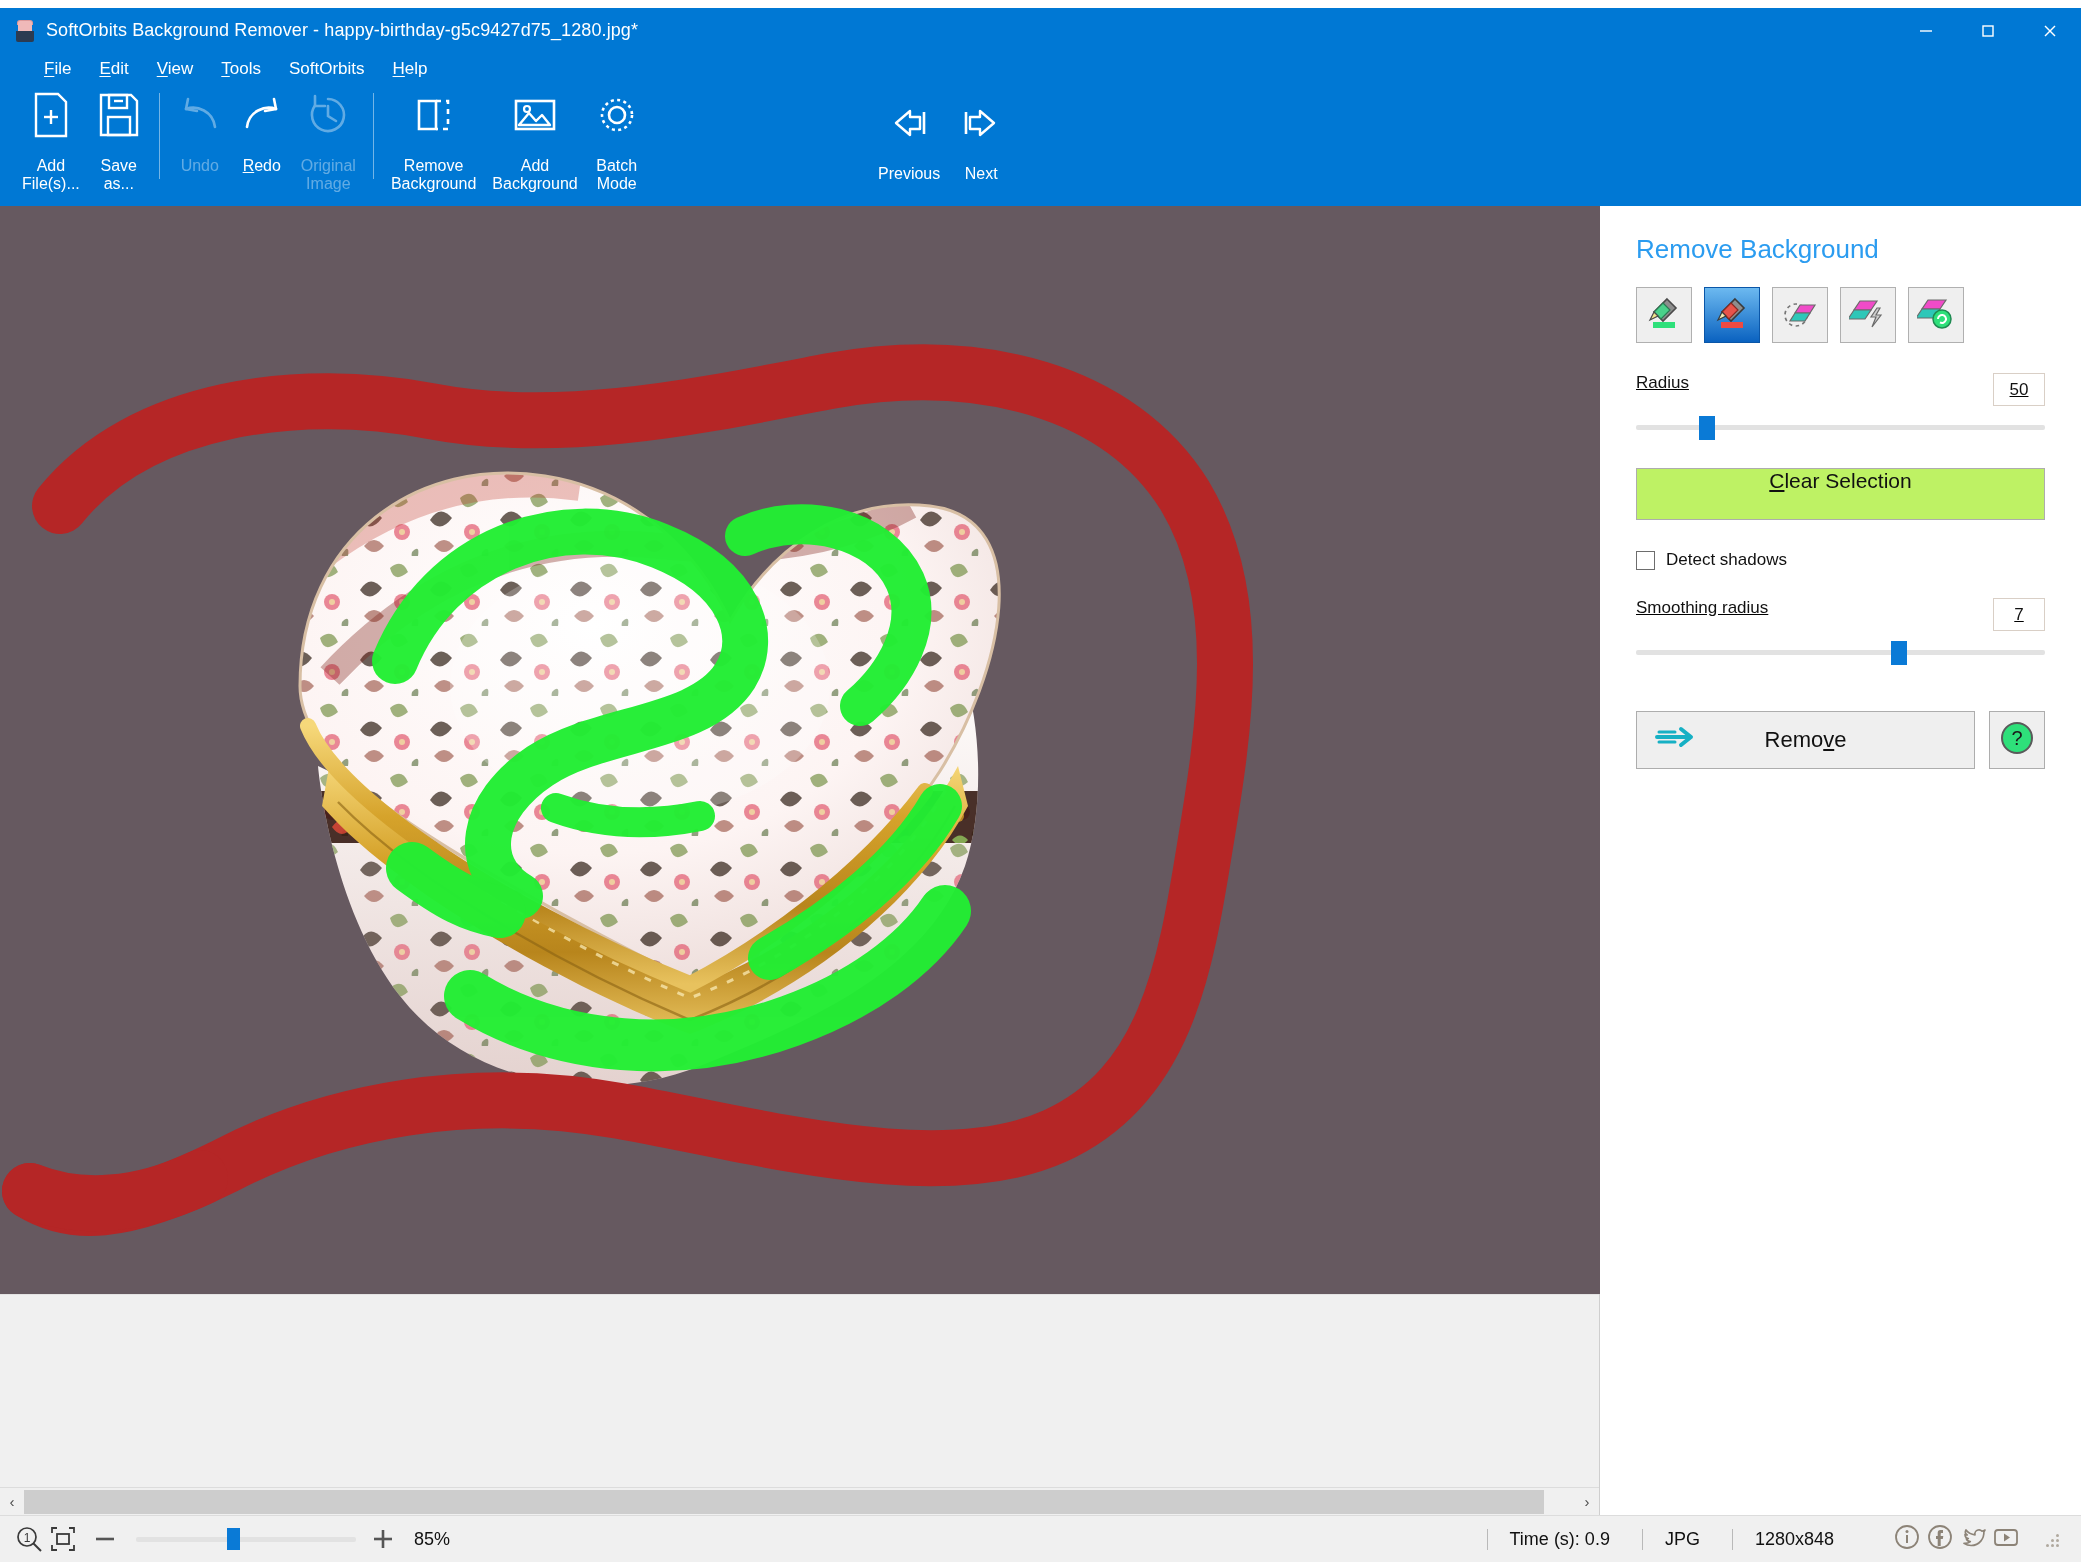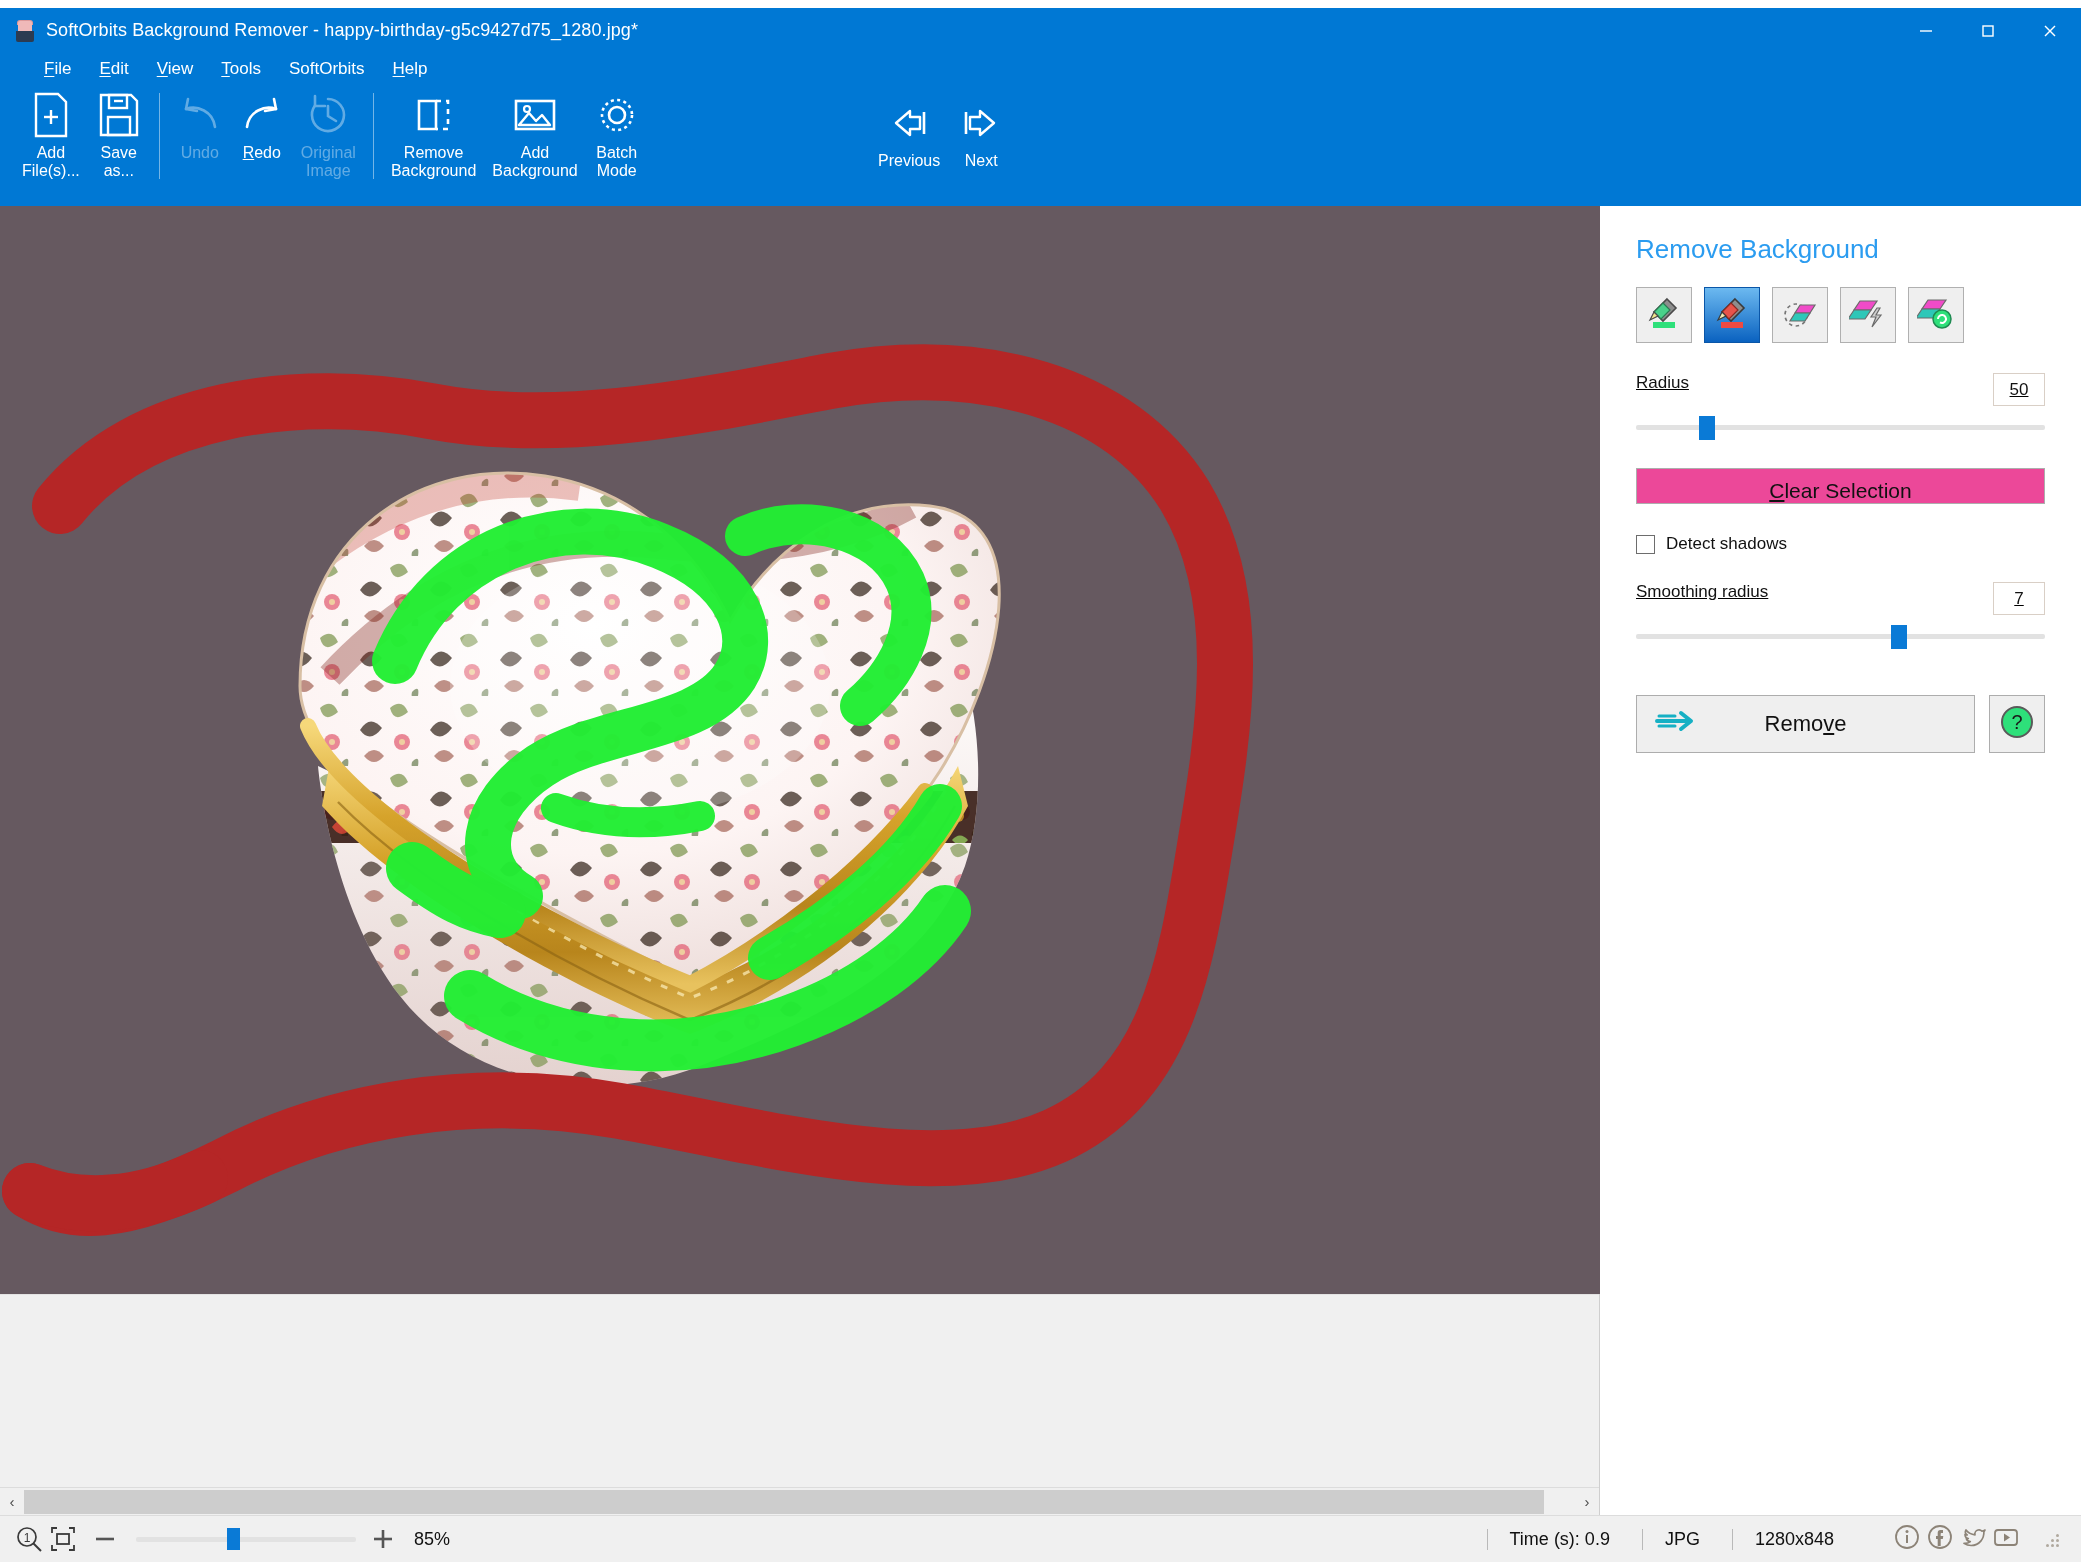--- a/index.html
+++ b/index.html
@@ -33,21 +33,21 @@
   .menu-item { color:#fff; font-size:17px; padding:3px 14px; white-space:nowrap; }
   .menu-item u { text-underline-offset:2px; }
 
   
   .toolbar {
     height:121px; background:#0078d4; display:flex; align-items:flex-start;
     padding-left:14px; flex:0 0 121px; position:relative;
   }
   .tb-btn {
     width:auto; min-width:62px; padding:6px 8px 2px; display:flex; flex-direction:column;
-    align-items:center; color:#fff; text-align:center; line-height:1.13; font-size:16px;
+    align-items:center; color:#fff; text-align:center; line-height:1.13; font-size:16px;gap:13px;
   }
   .tb-btn.disabled { color:rgba(255,255,255,.38); pointer-events:none; }
   .tb-btn.disabled svg { opacity:.38; }
   .tb-ico { height:48px; display:flex; align-items:center; justify-content:center; margin-bottom:5px; }
   .tb-lbl { white-space:pre-line; }
   .tb-sep { width:1px; background:rgba(255,255,255,.45); height:86px; margin:8px 9px 0; flex:0 0 1px; }
   .tb-nav { display:flex; position:absolute; left:870px; top:8px; }
   .tb-nav .tb-btn { min-width:66px; }
 
   
@@ -85,22 +85,22 @@
   .row-lbl .lab { font-size:17px; color:#111; }
   .numbox {
     width:52px; height:33px; border:1px solid #d9cfc6; background:#fff;
     font-size:17px; color:#111; display:flex; align-items:center; justify-content:center;
   }
   .slider { position:relative; height:26px; margin-bottom:28px; }
   .slider .track { position:absolute; left:0; right:0; top:11px; height:5px; background:#e2e2e2; border-radius:2px; }
   .slider .thumb { position:absolute; top:2px; width:16px; height:24px; background:#0a7ad6; }
 
   .btn-wide {
-    width:100%; height:36px; border:1px solid #adadad; background:#ec4899;
-    display:flex; align-items:flex-end; justify-content:center; font-size:21px; color:#111;
+    width:100%; height:52px; border:1px solid #adadad; background:#bef264;
+    display:flex; align-items:flex-start; justify-content:center; font-size:21px; color:#111;
     margin-bottom:30px;
   }
   .check-row { display:flex; align-items:center; gap:11px; margin-bottom:28px; }
   .chk { width:19px; height:19px; border:1px solid #6d6d6d; background:#fff; flex:0 0 19px; }
   .check-row .lab { font-size:17px; color:#111; }
 
   .remove-row { display:flex; gap:14px; align-items:stretch; margin-top:46px; }
   .btn-remove {
     flex:1 1 auto; height:58px; border:1px solid #adadad; background:#efefef;
     display:flex; align-items:center; position:relative; justify-content:center;

